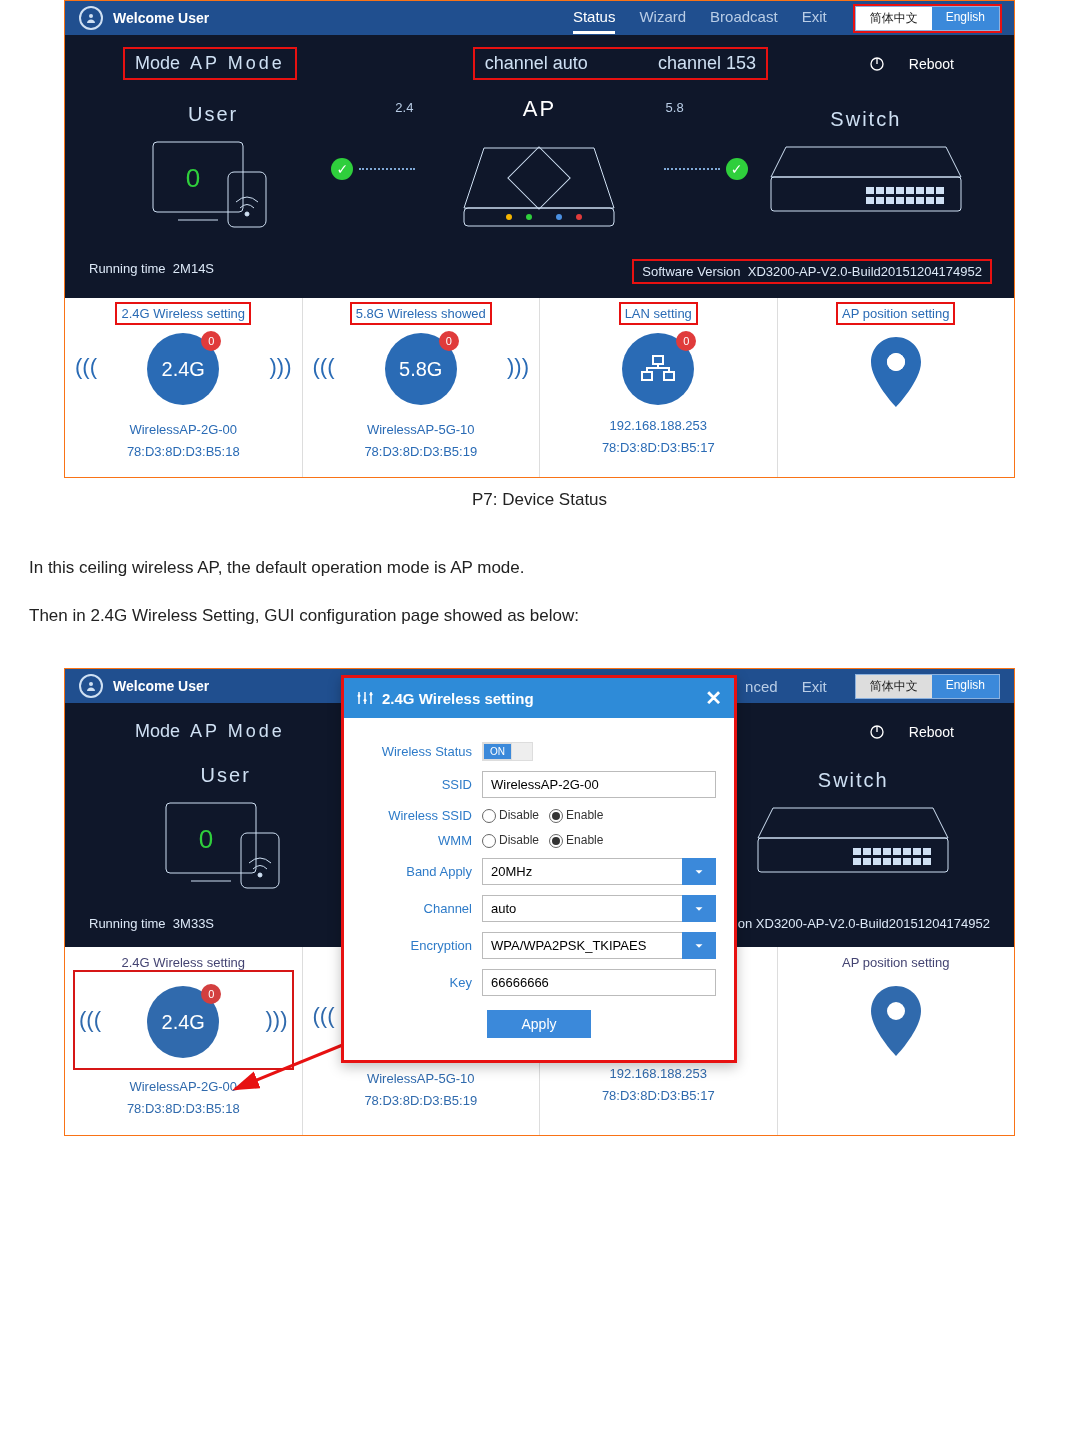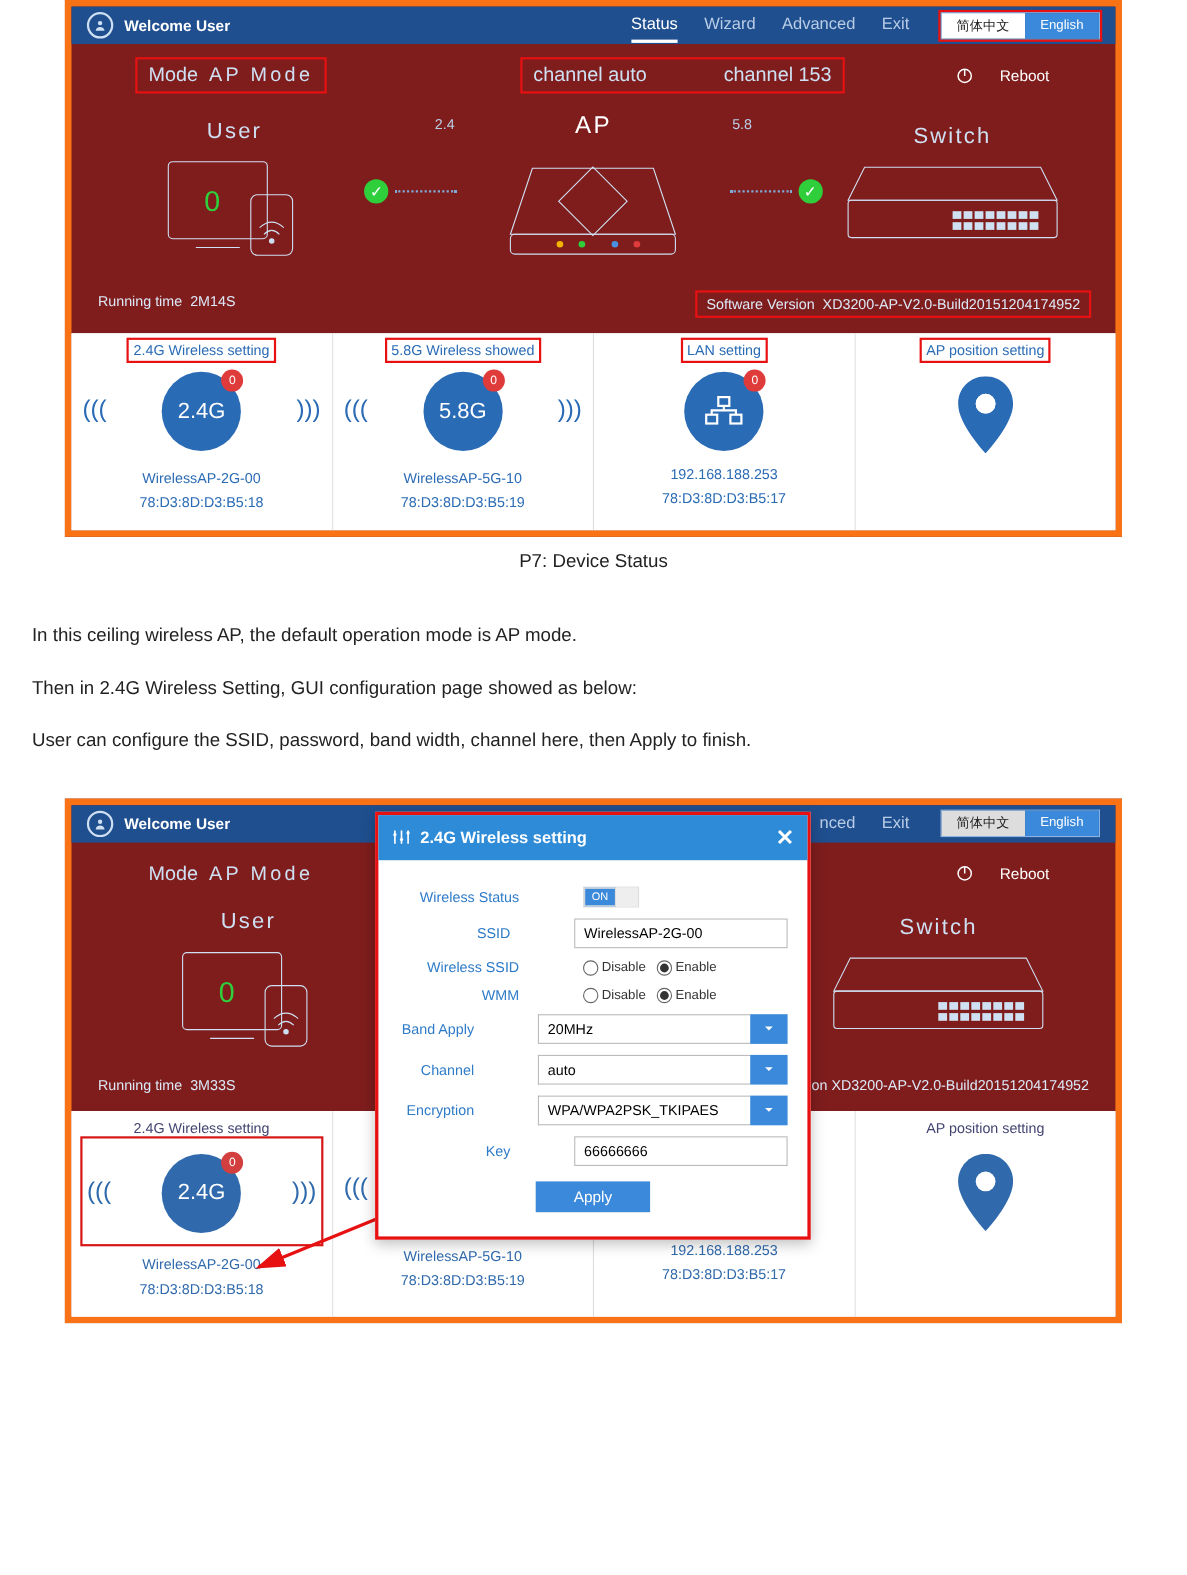--- a/index.html
+++ b/index.html
@@ -9,21 +9,21 @@
     --panel:#ffffff;
     --highlight:#e71111;
     --cyan:#2ea3d6;
     --green:#2fcf3c;
     --text:#ffffff;
     --link:#2a6bb5;
   }
   body{margin:0;font-family:Arial,Helvetica,sans-serif;font-size:14px;color:#222;background:#fff;}
   .page{width:1079px;margin:0 auto;}
   
-  .router{background:#7f1d1d;color:#fff;position:relative;width:949px;margin:0 auto;border:6px solid #f97316;}
+  .router{background:#0f172a;color:#fff;position:relative;width:949px;margin:0 auto;border:1px solid #f97316;}
   .topbar{display:flex;align-items:center;height:34px;padding:0 14px;background:#204f8f;}
   .avatar{width:20px;height:20px;border:2px solid #cfe0f3;border-radius:50%;margin-right:10px;display:flex;align-items:center;justify-content:center;}
   .avatar svg{width:12px;height:12px;fill:#cfe0f3;}
   .welcome{font-weight:bold;font-size:14px;}
   .navtabs{margin-left:auto;display:flex;gap:24px;font-size:15px;}
   .navtabs span{color:#b9cde6;cursor:pointer;padding:6px 0;}
   .navtabs span.active{color:#fff;border-bottom:3px solid #fff;}
   .lang-switch{margin-left:28px;display:flex;border:1px solid #8cb2df;font-size:12px;}
   .lang-switch div{padding:3px 14px;cursor:pointer;}
   .lang-cn{background:#fff;color:#222;}
@@ -55,21 +55,21 @@
   .card-text{color:var(--link);font-size:13px;margin-top:8px;line-height:1.7;}
   .pin svg{fill:#2a6bb5;}
   
   .doc-text{padding:20px 16px;font-size:17px;line-height:1.8;margin-left:13px;}
   .caption{text-align:center;font-size:17px;padding:12px 0 6px;}
   
   .modal-wrap{position:absolute;top:6px;left:276px;width:390px;background:#fff;border:3px solid var(--highlight);box-shadow:0 4px 12px rgba(0,0,0,.25);z-index:30;}
   .modal-hd{background:#2e8bd8;color:#fff;padding:8px 12px;display:flex;align-items:center;font-weight:bold;font-size:15px;}
   .modal-hd .x{margin-left:auto;font-size:20px;cursor:pointer;}
   .modal-body{padding:14px 18px 18px;}
-  .frow{display:flex;align-items:center;margin:10px 0;font-size:13px;gap:48px;}
+  .frow{display:flex;align-items:center;margin:10px 0;font-size:13px;}
   .flab{width:110px;text-align:right;color:#2e7bc8;padding-right:10px;}
   .fval{flex:1;display:flex;align-items:center;gap:10px;}
   .txt-input{flex:1;border:1px solid #bbb;padding:5px 8px;font-size:13px;}
   .sel{flex:1;display:flex;}
   .sel .txt-input{border-right:none;}
   .sel .drop{width:34px;background:#3b89da;display:flex;align-items:center;justify-content:center;cursor:pointer;}
   .sel .drop svg{width:14px;height:14px;fill:#fff;}
   .toggle-on{background:#3b89da;color:#fff;font-size:10px;padding:2px 6px;border:1px solid #ddd;}
   .toggle-track{display:inline-flex;border:1px solid #ddd;}
   .toggle-off{width:20px;background:#eee;}
@@ -90,21 +90,21 @@
     <div class="avatar">
           <svg viewBox="0 0 24 24">
             <circle cx="12" cy="8" r="4"></circle>
             <path d="M4 22c0-4 4-7 8-7s8 3 8 7"></path>
           </svg>
         </div>
     <span class="welcome">Welcome User</span>
     <div class="navtabs">
       <span class="active">Status</span>
       <span>Wizard</span>
-      <span>Advanced</span>
+      <span>Broadcast</span>
       <span>Exit</span>
     </div>
     <div class="lang-switch red-box">
       <div class="lang-cn">简体中文</div>
       <div class="lang-en">English</div>
     </div>
   </div>
 
   <div class="subbar">
     <div class="pill red-box">
@@ -261,21 +261,20 @@
       </div>
     </div>
   </div>
 </div>
 
 <div class="caption">P7: Device Status</div>
 
 <div class="doc-text">
   <p>In this ceiling wireless AP, the default operation mode is AP mode.</p>
   <p>Then in 2.4G Wireless Setting, GUI configuration page showed as below:</p>
-  <p>User can configure the SSID, password, band width, channel here, then Apply to finish.</p>
 </div>
 
 <div class="router screenshot2" style="position:relative">
   <div class="topbar">
     <div class="avatar">
           <svg viewBox="0 0 24 24">
             <circle cx="12" cy="8" r="4"></circle>
             <path d="M4 22c0-4 4-7 8-7s8 3 8 7"></path>
           </svg>
         </div>

